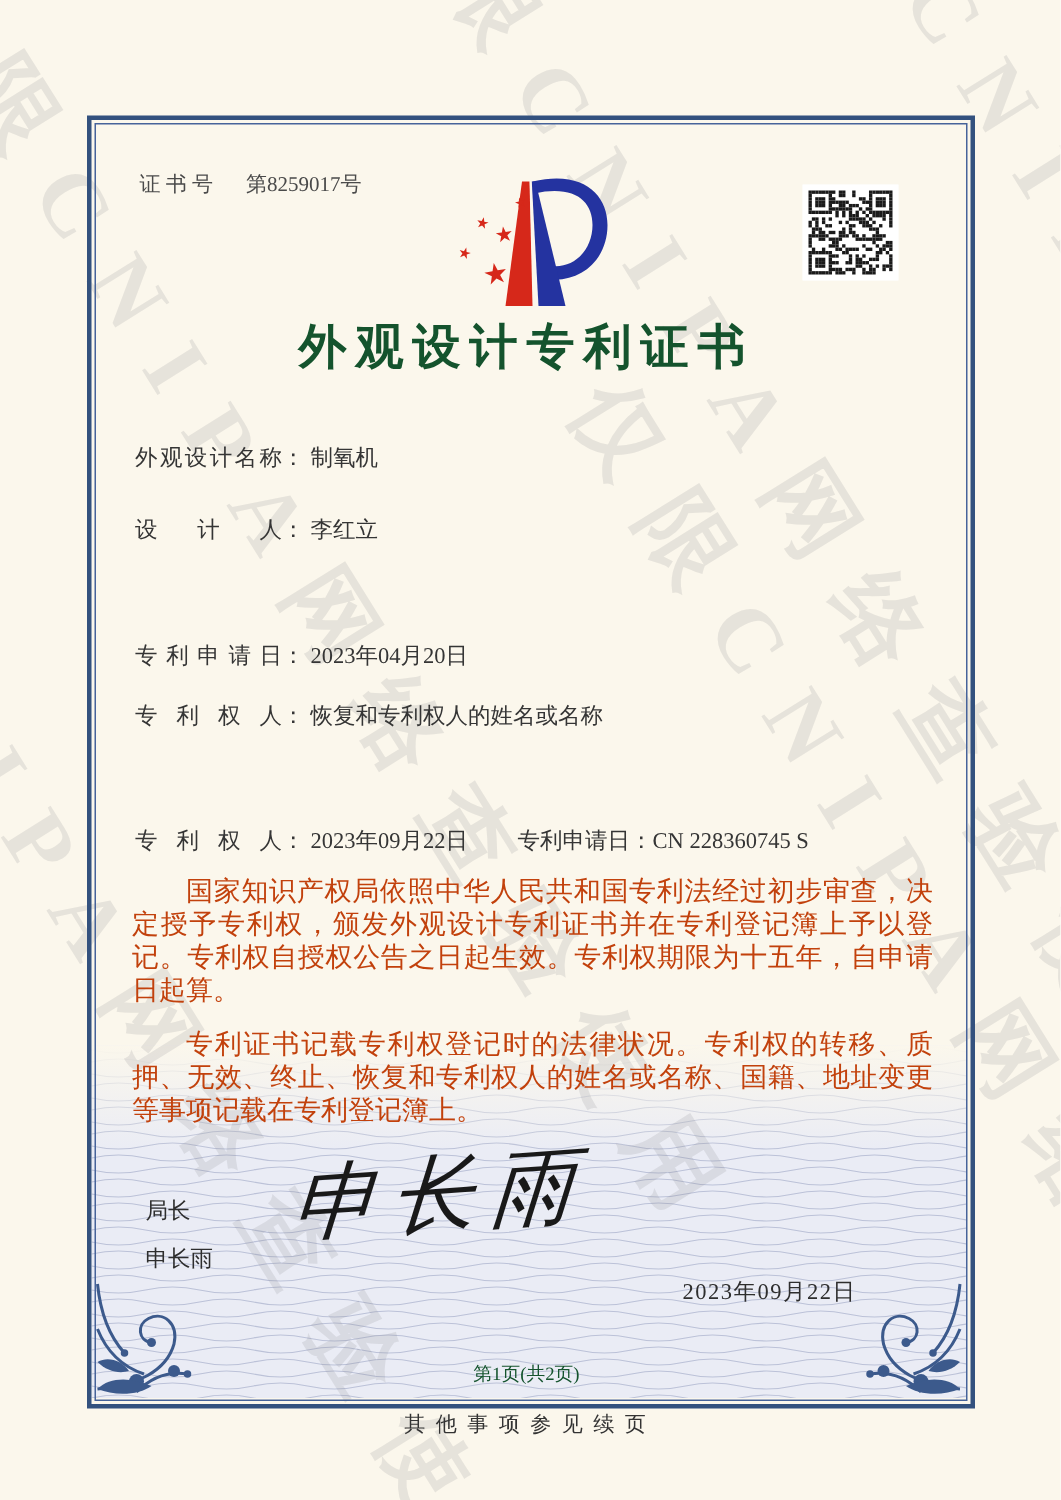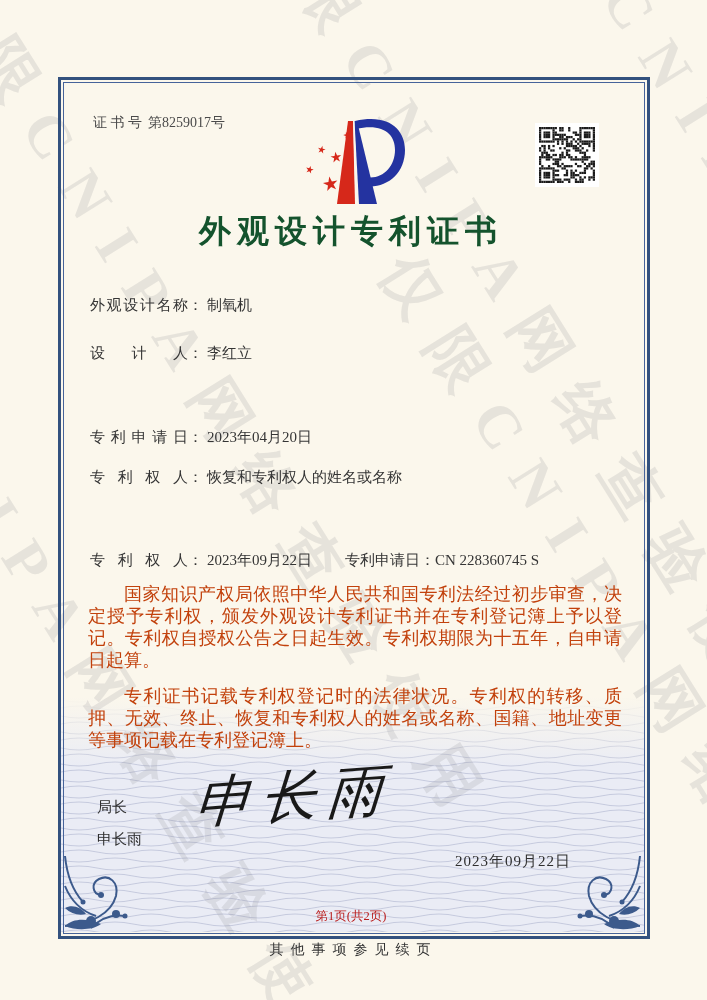--- a/index.html
+++ b/index.html
@@ -43,21 +43,21 @@
   .guilloche{
     position:absolute;left:61px;top:697px;width:583px;height:235px;z-index:1;
   }
   .guilloche .fade{
     position:absolute;left:0;top:0;width:100%;height:70px;
     background:linear-gradient(#fbf7ec, rgba(251,247,236,0));
   }
   
   .content{position:absolute;left:0;top:0;width:707px;height:1000px;z-index:4;}
   .cert-no{position:absolute;left:93px;top:114px;font-size:14px;color:#4a4a4a;}
-  .cert-no .num{margin-left:6px;font-family:Liberation Serif, serif;}
+  .cert-no .num{margin-left:22px;font-family:Liberation Serif, serif;}
   .logo{position:absolute;left:293px;top:106px;width:125px;height:100px;}
   .logo .star{position:absolute;color:#d6281a;line-height:1;}
   .qr{
     position:absolute;left:535px;top:123px;width:64px;height:64px;
     background:#ffffff;
   }
   .title{
     position:absolute;left:58px;top:210px;width:586px;
     text-align:center;font-size:32px;font-weight:bold;color:#14532d;
     letter-spacing:6px;
@@ -79,21 +79,21 @@
   .signer-name{position:absolute;left:97px;top:830px;font-size:15px;color:#2e2e2e;}
   .signature{
     position:absolute;left:195px;top:758px;width:240px;
     font-size:56px;font-style:italic;color:#191919;
     letter-spacing:10px;white-space:nowrap;
     transform:rotate(-4deg) skewX(-8deg);
   }
   .issue-date{position:absolute;left:455px;top:852px;font-size:15px;letter-spacing:1px;color:#2e2e2e;}
   .page-indicator{
     position:absolute;left:58px;top:908px;width:586px;text-align:center;
-    font-size:12.5px;color:#b91c1c;
+    font-size:12.5px;color:#14532d;
   }
   .footer-note{
     position:absolute;left:0;top:941px;width:707px;text-align:center;
     font-size:14px;letter-spacing:7px;color:#333333;
   }
   .ornament{position:absolute;top:828px;width:100px;height:103px;z-index:4;}
   .ornament.left{left:61px;transform:scaleX(-1);}
   .ornament.right{left:544px;}
 </style>
 </head>

